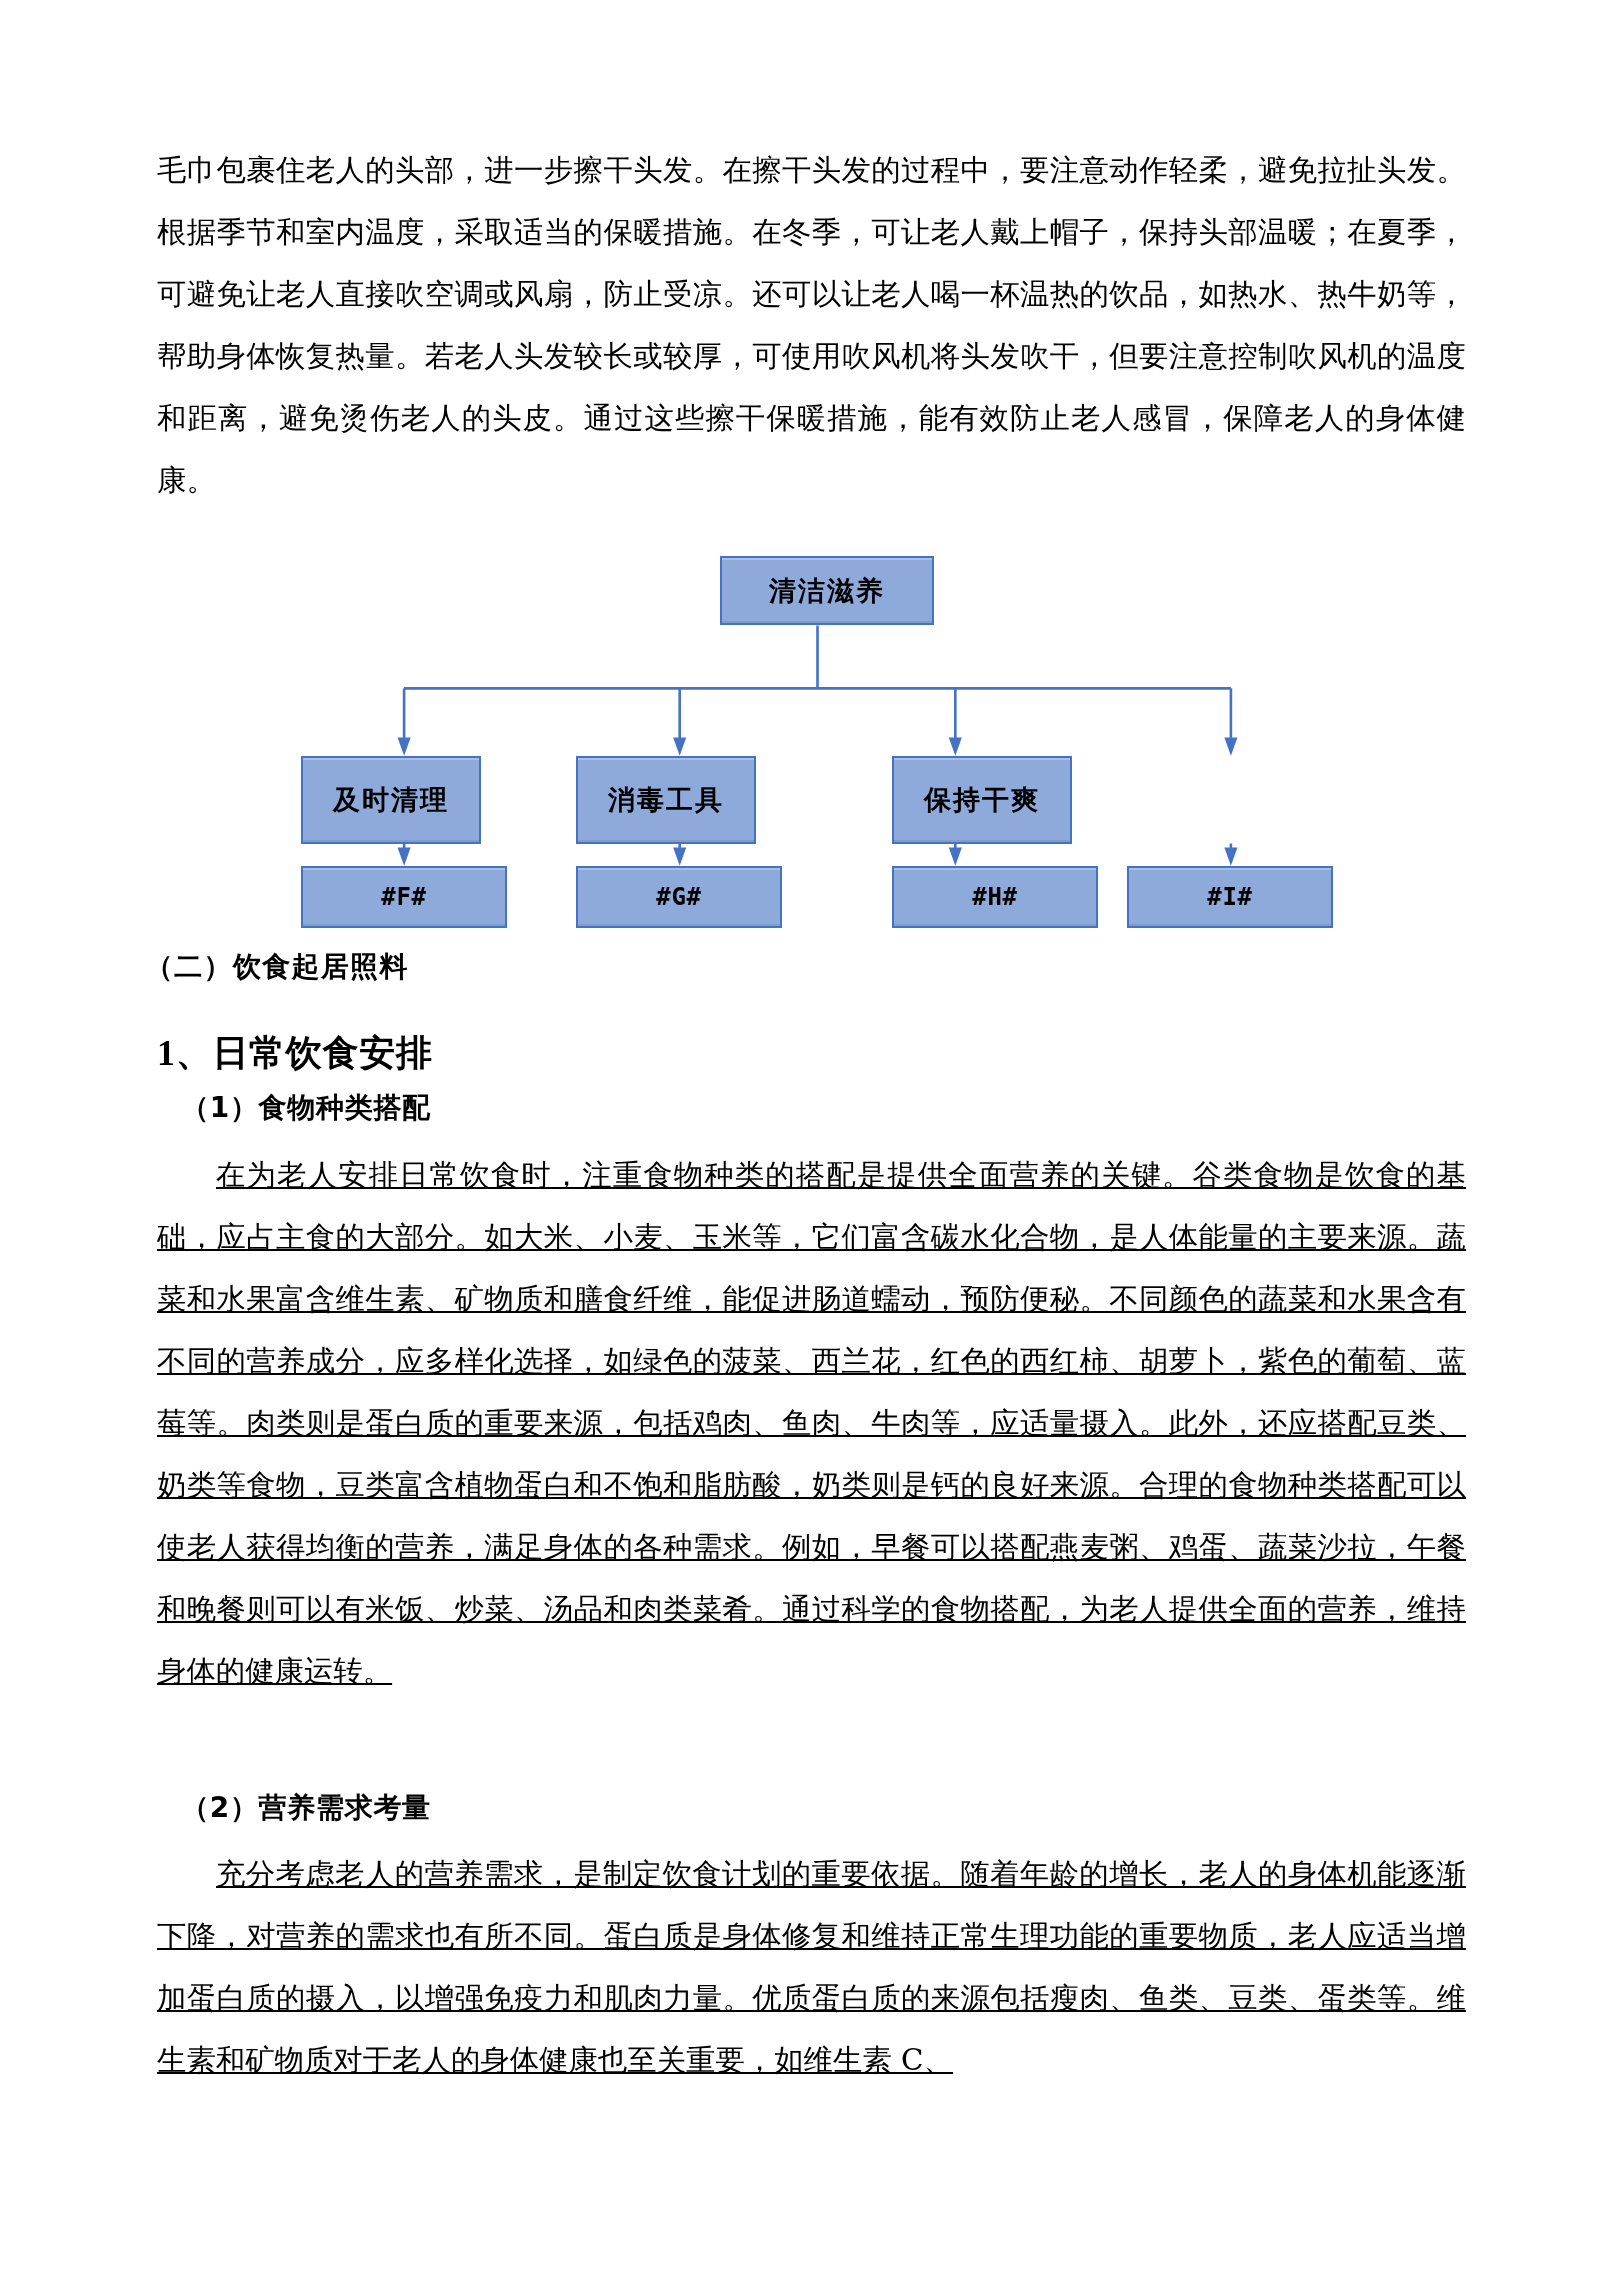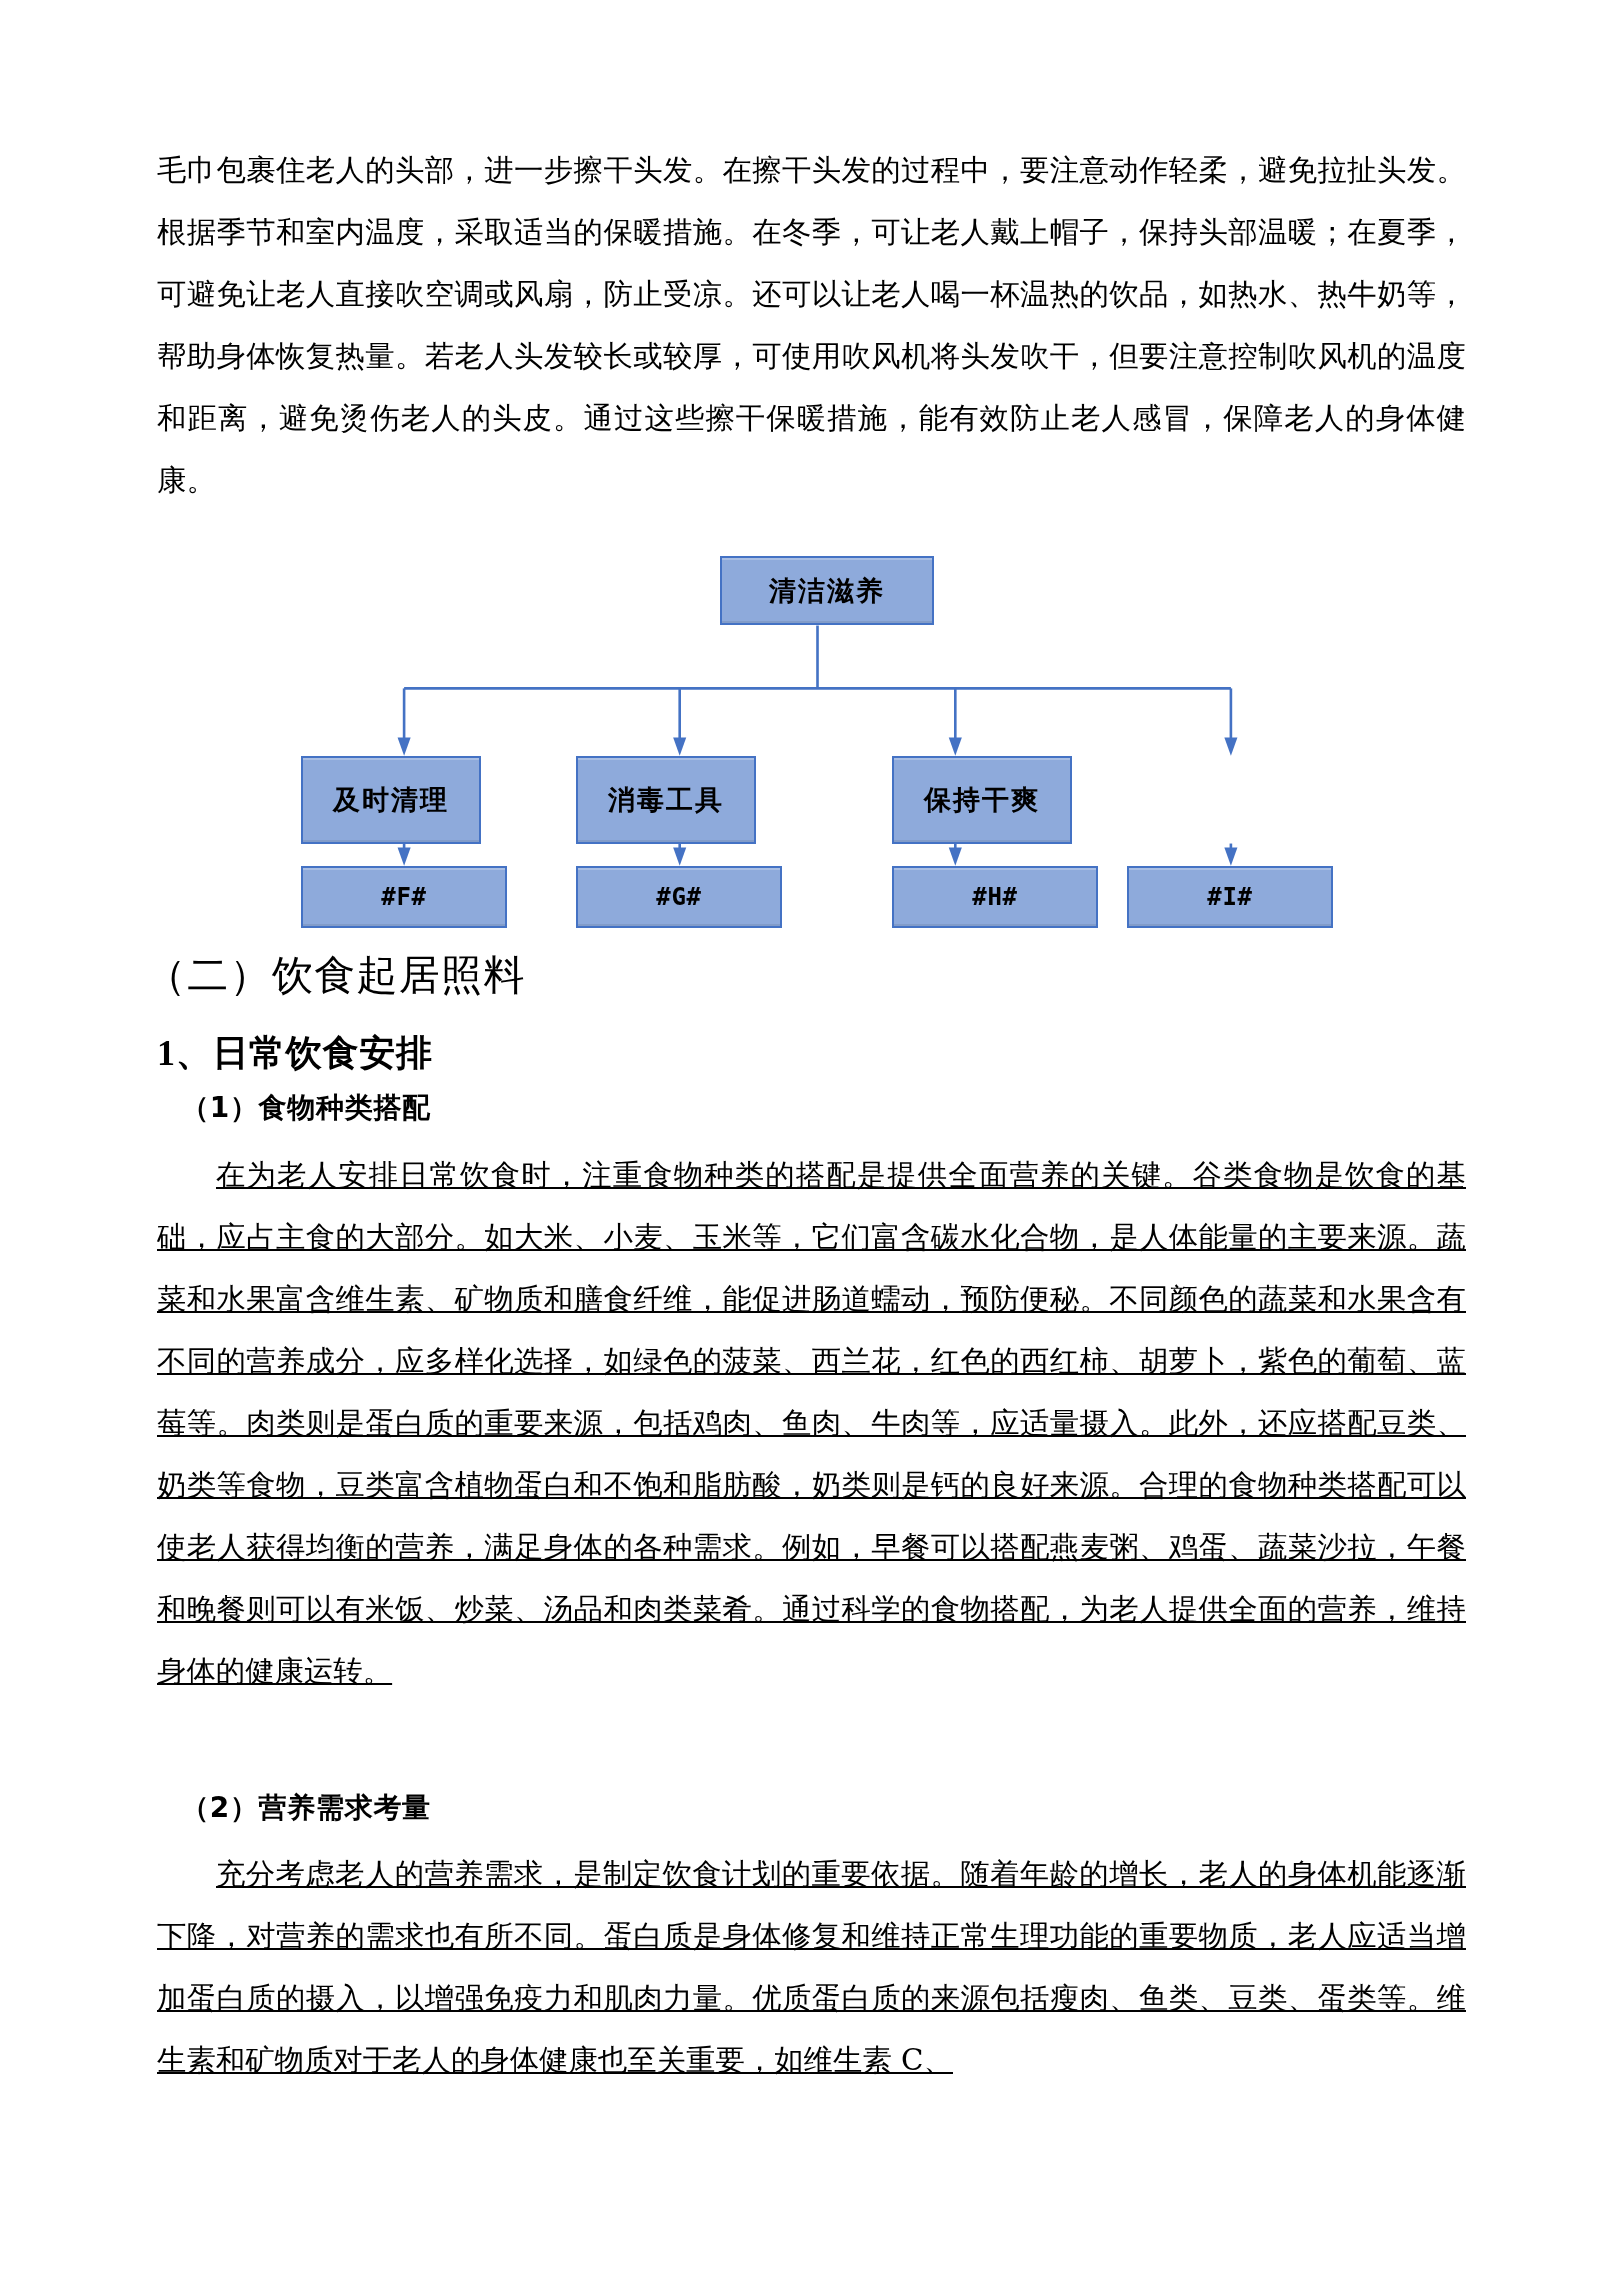--- a/index.html
+++ b/index.html
@@ -29,22 +29,22 @@
     text-align: justify;
     text-justify: inter-character;
     word-break: break-all;
     color: var(--text-color);
   }
   .indent { text-indent: 59px; text-decoration: underline; }
   .h-section {
     position: absolute;
     left: 145px;
     font-family: "DejaVu Sans", "Liberation Sans", sans-serif;
-    font-weight: 400;
-    font-size: 41px;
+    font-weight: 700;
+    font-size: 28px;
     letter-spacing: 1.3px;
     color: var(--text-color);
     white-space: nowrap;
   }
   .h-sub {
     position: absolute;
     left: 157px;
     font-family: Liberation Serif, serif;
     font-weight: 700;
     font-size: 36px;

